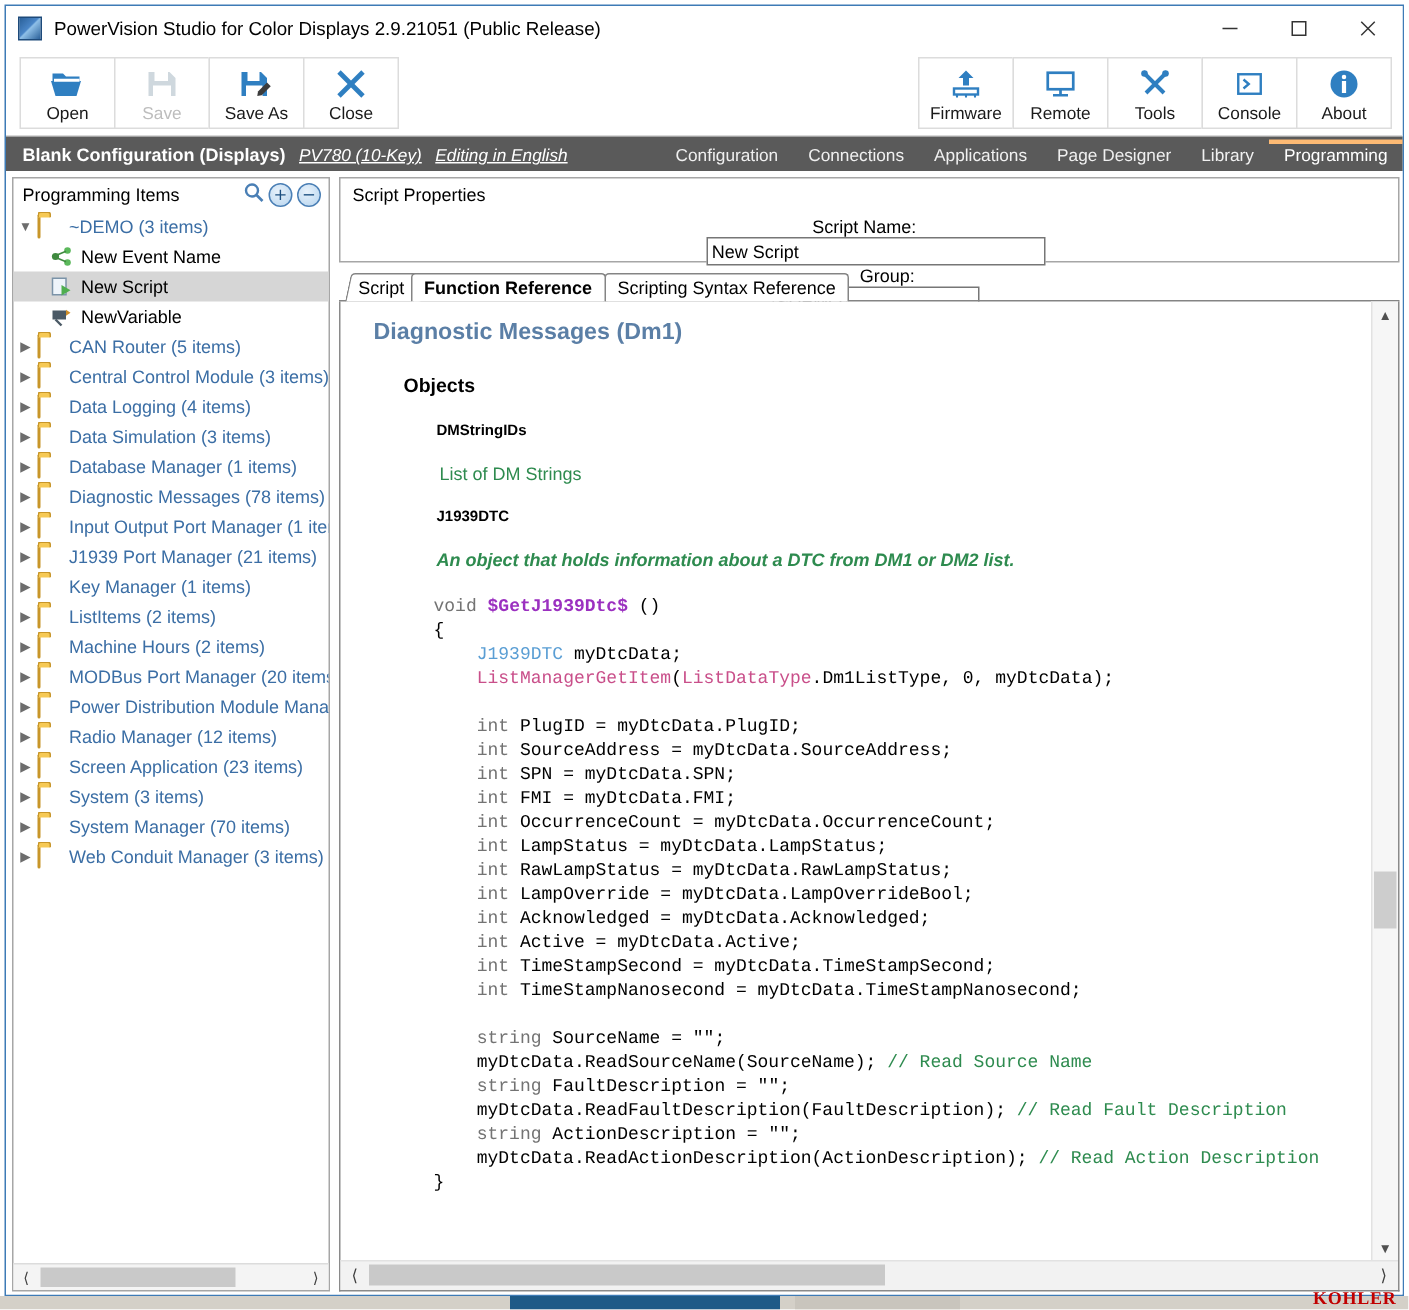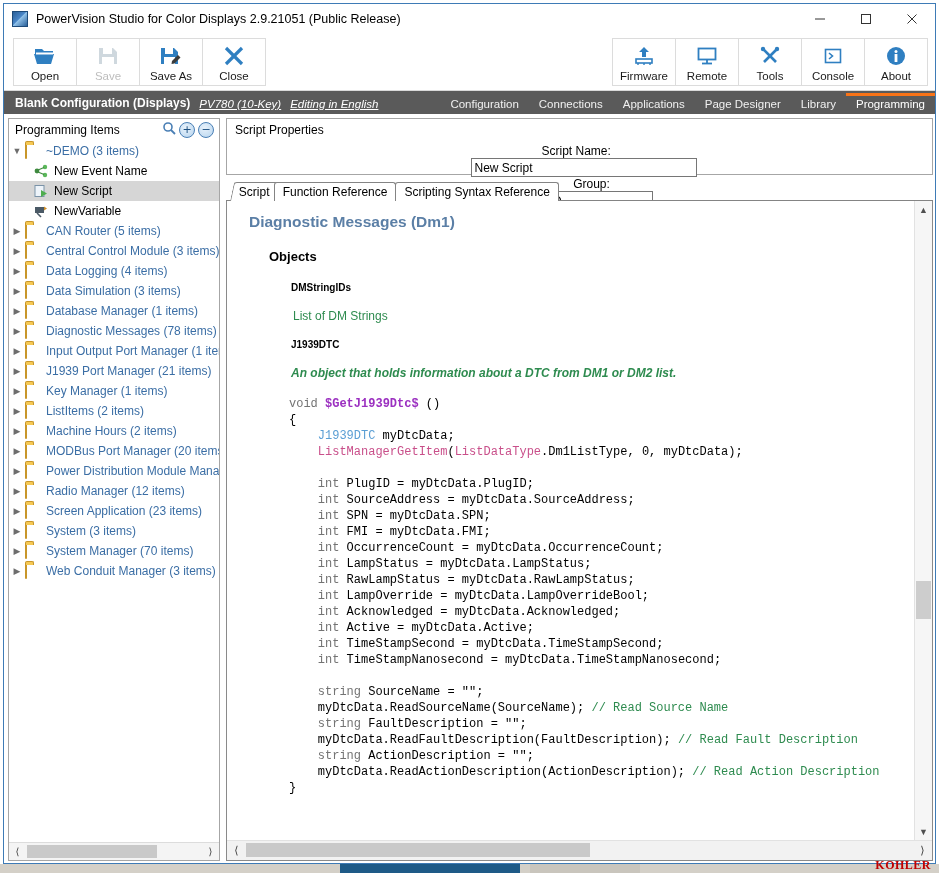--- a/index.html
+++ b/index.html
@@ -124,21 +124,21 @@
     align-items: flex-end;
   }
   .nav-item {
     padding: 0 10px 4px 10px;
     font-size: 11.5px;
     color: #f0f0f0;
     white-space: nowrap;
     cursor: default;
   }
   .nav-item.active {
-    border-top: 3px solid #f97316;
+    border-top: 3px solid #fdba74;
     padding-top: 2px;
     color: #ffffff;
   }
 
   
   .content {
     flex: 1;
     display: flex;
     background: #ffffff;
     padding: 4px 2px 2px 4px;
@@ -278,21 +278,21 @@
     border-bottom: none;
     background: #fff;
     margin-right: -1px;
     position: relative;
     z-index: 1;
     box-sizing: border-box;
     border-radius: 3px 3px 0 0;
     cursor: default;
     white-space: nowrap;
   }
-  .tab.active { font-weight: normal; z-index: 3; }
+  .tab.active { font-weight: bold; z-index: 3; }
   .tab.skew { transform: skewX(-12deg); padding: 0 12px 0 6px; }
   .tab.skew > span { display:inline-block; transform: skewX(12deg); }
 
   
   .docwrap {
     flex: 1;
     border: 1px solid #8a8a8a;
     border-top: none;
     background: #fff;
     display: flex;

